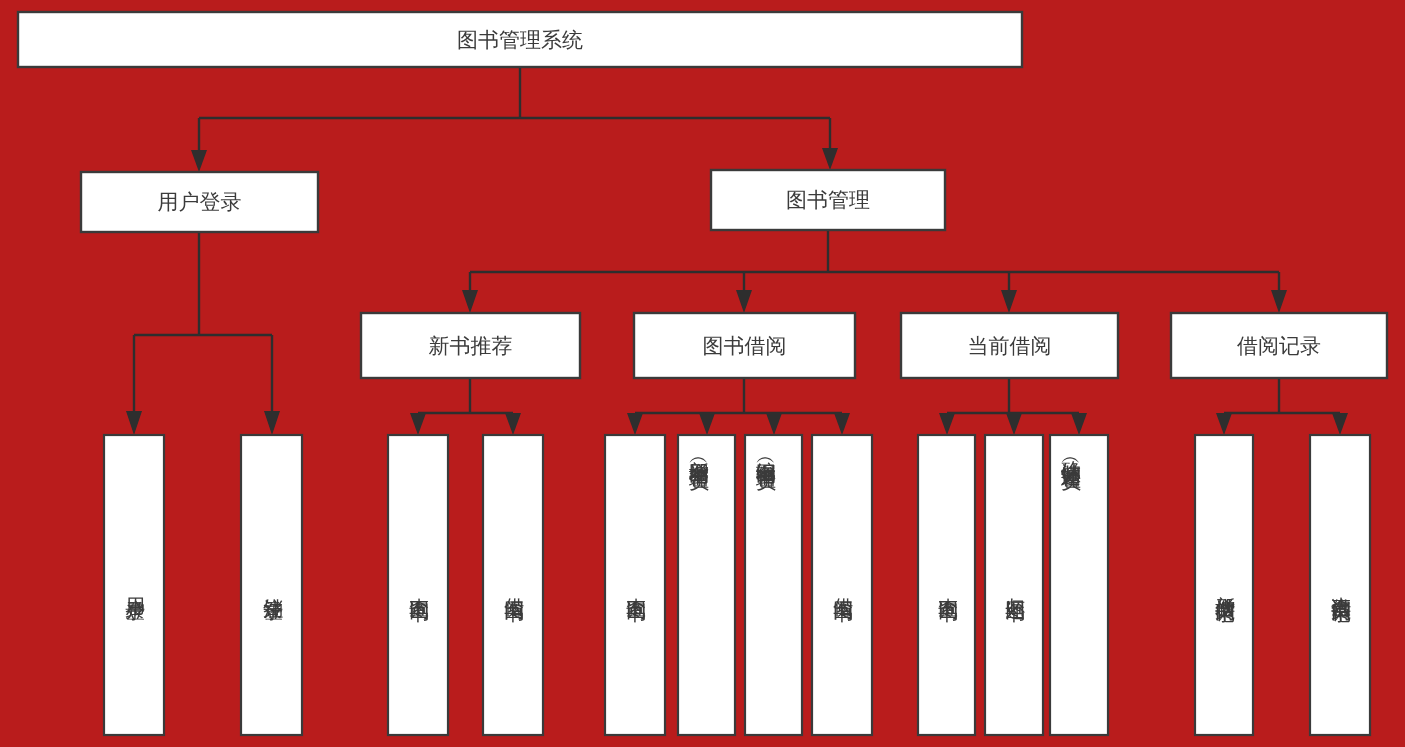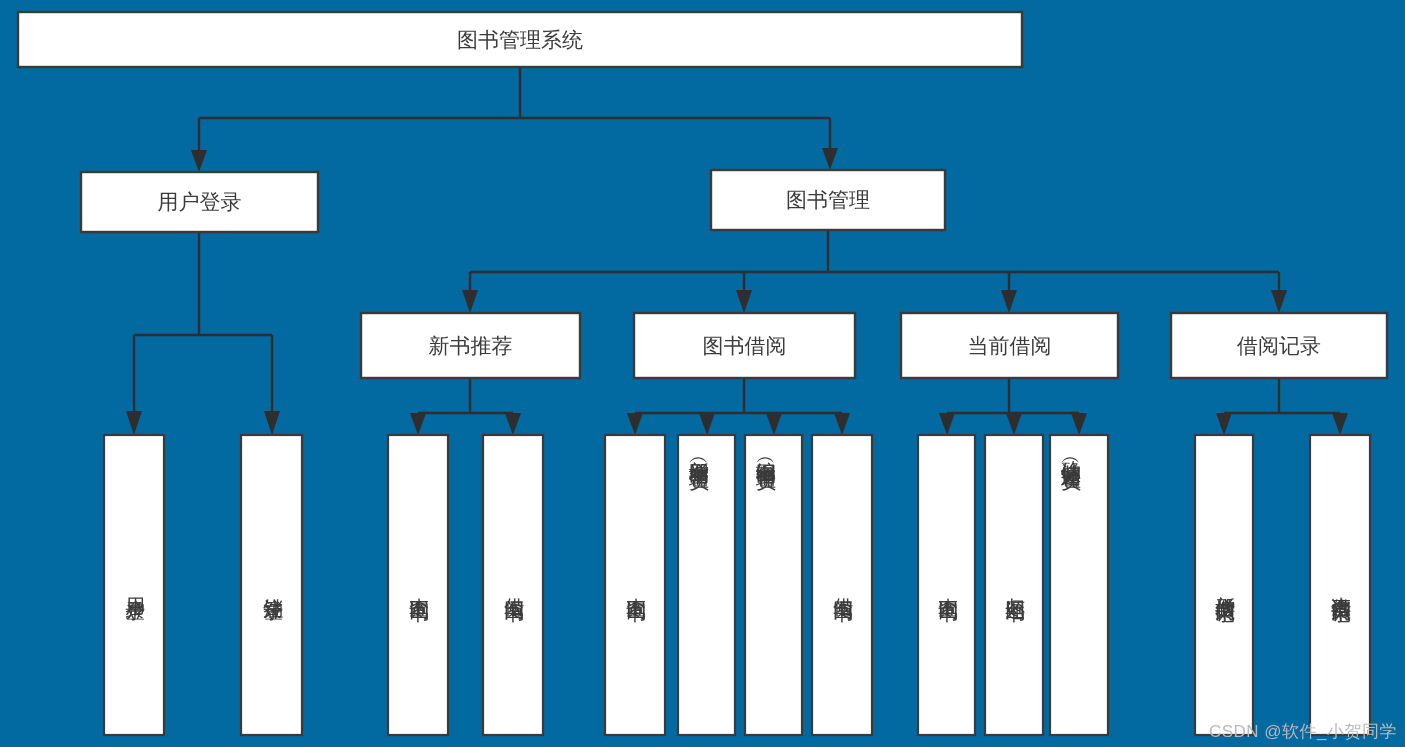--- a/index.html
+++ b/index.html
@@ -7,21 +7,21 @@
     padding: 0;
     background: #ffffff;
   }
   body {
     font-family: "Liberation Sans", "DejaVu Sans", sans-serif;
   }
   #diagram-root {
     position: relative;
     width: 1405px;
     height: 747px;
-    background: #0369a1;
+    background: #b91c1c;
     overflow: hidden;
   }
   svg.canvas {
     position: absolute;
     inset: 0;
     width: 1405px;
     height: 747px;
   }
   .node-box {
     fill: #ffffff;
@@ -205,15 +205,14 @@
       <rect class="node-box thin" x="1195" y="435" width="58" height="300"></rect>
       <text class="node-label vertical-text" x="1224" y="585">新增借阅记录</text>
     </g>
     <g>
       <rect class="node-box thin" x="1310" y="435" width="60" height="300"></rect>
       <text class="node-label vertical-text" x="1340" y="585">查询借阅记录</text>
     </g>
 
   </svg>
 
-  <div class="watermark">CSDN @软件_小贺同学</div>
 
 </div>
 
 </body></html>

